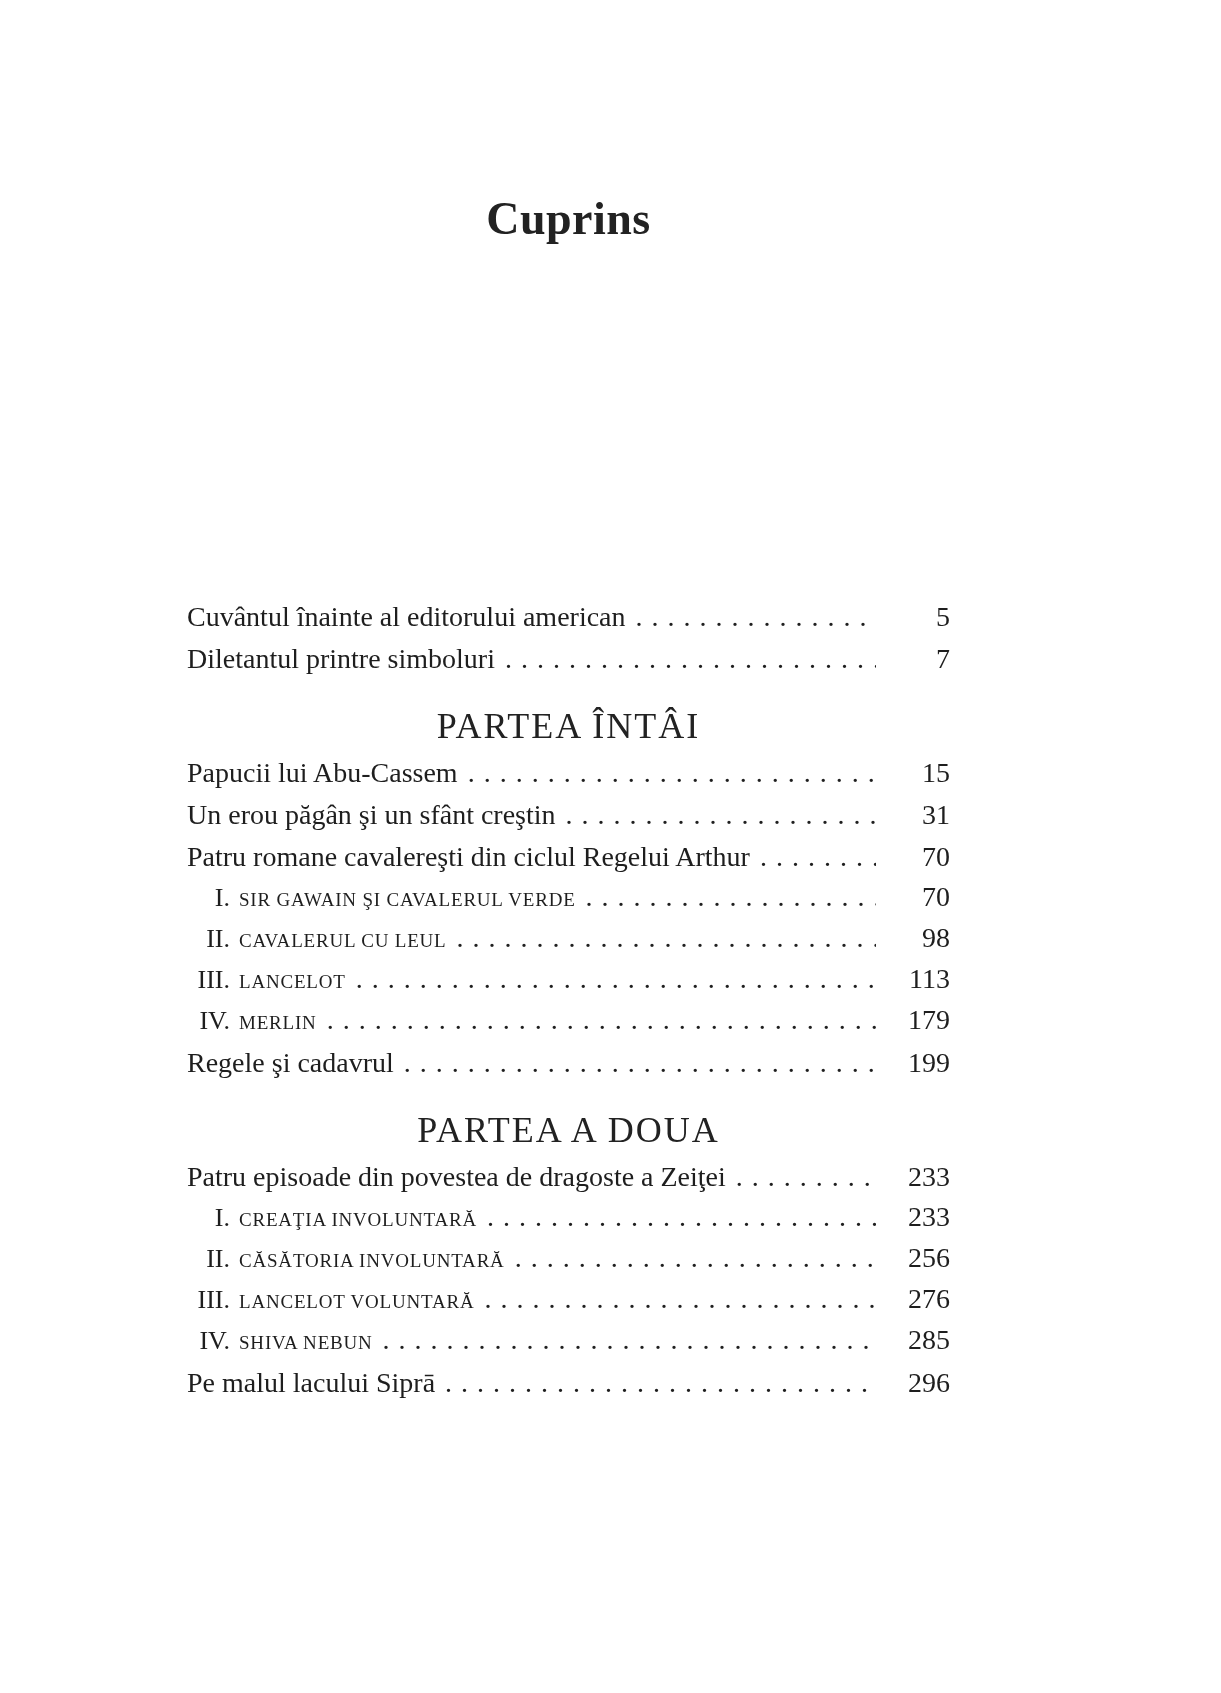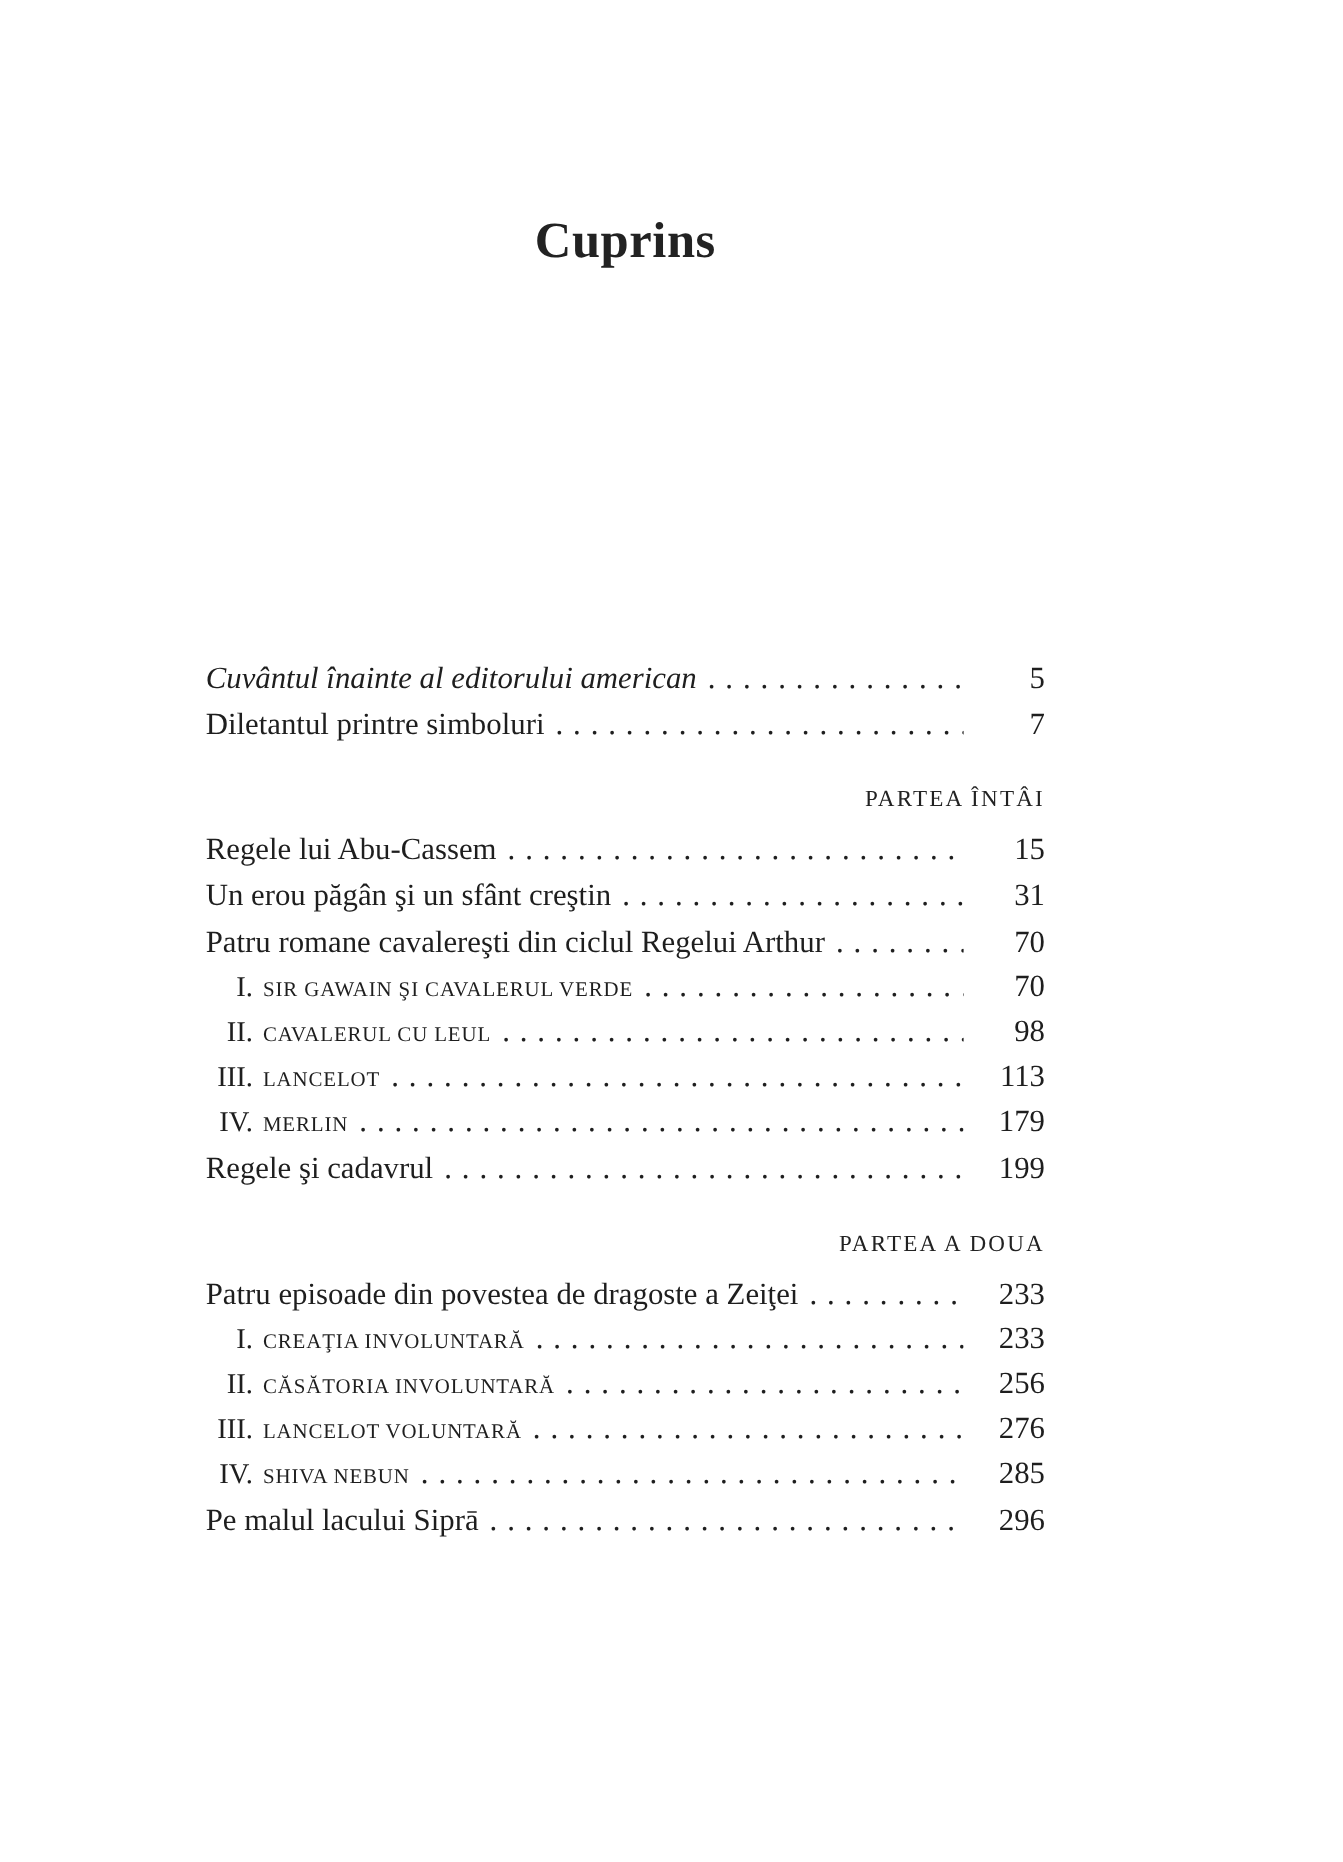--- a/index.html
+++ b/index.html
@@ -27,43 +27,42 @@
     letter-spacing: 0.5px;
     color: #222222;
   }
   .toc {
     position: absolute;
     top: 596px;
     left: 187px;
     width: 763px;
   }
   .section-heading {
-    text-align: right;
-    font-size: 21px;
+    text-align: center;
+    font-size: 36px;
     line-height: 40px;
     letter-spacing: 2px;
     margin: 26px 0 6px 0;
     color: #222222;
   }
   .row {
     display: flex;
     align-items: baseline;
     font-size: 28px;
     line-height: 42px;
     white-space: nowrap;
   }
   .row.caps {
     line-height: 38px;
   }
   .row.caps .label {
     font-size: 19px;
     letter-spacing: 0.8px;
   }
   .row.italic .label {
-    font-style: italic;
   }
   .numeral {
     display: inline-block;
     width: 43px;
     flex: 0 0 43px;
     text-align: right;
     margin-right: 9px;
     font-size: 26px;
   }
   .label {
@@ -105,21 +104,21 @@
 
     <span class="label">Diletantul printre simboluri</span>
     <span class="leader"></span>
     <span class="pagenum">7</span>
   </div>
 
   <div class="section-heading">PARTEA ÎNTÂI</div>
 
   <div class="row plain">
 
-    <span class="label">Regele lui Abu-Cassem</span>
+    <span class="label">Papucii lui Abu-Cassem</span>
     <span class="leader"></span>
     <span class="pagenum">15</span>
   </div>
 
   <div class="row plain">
 
     <span class="label">Un erou păgân şi un sfânt creştin</span>
     <span class="leader"></span>
     <span class="pagenum">31</span>
   </div>

